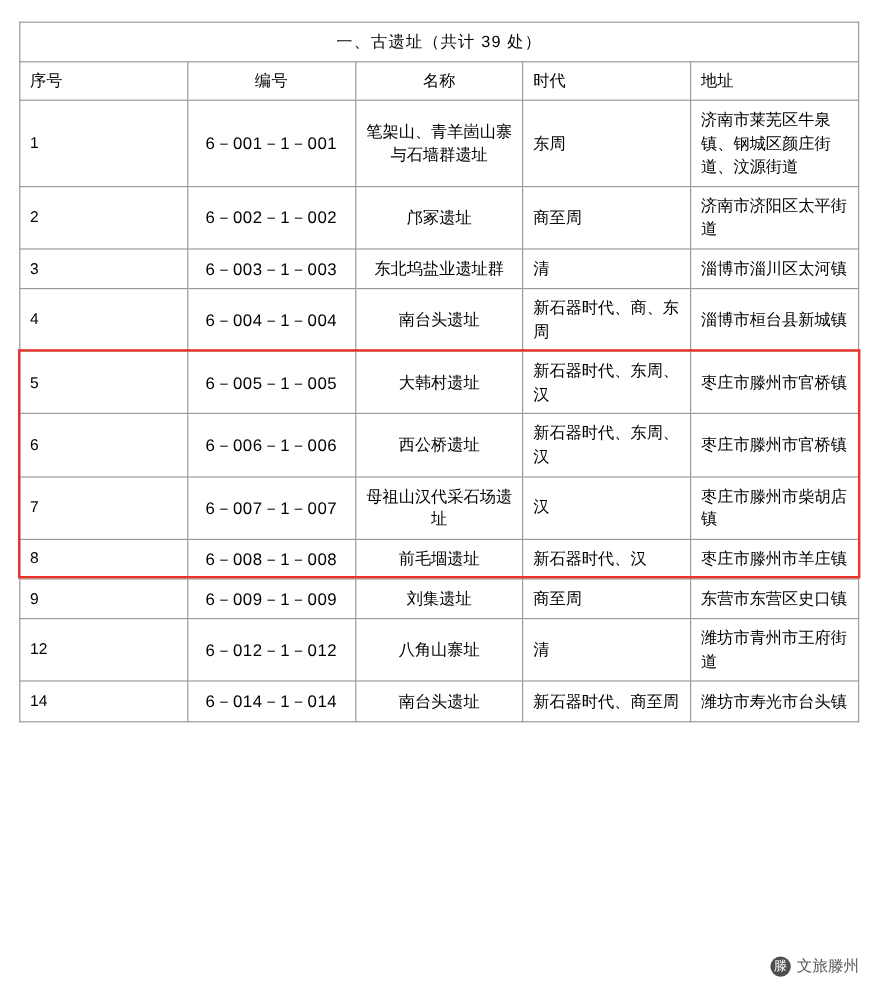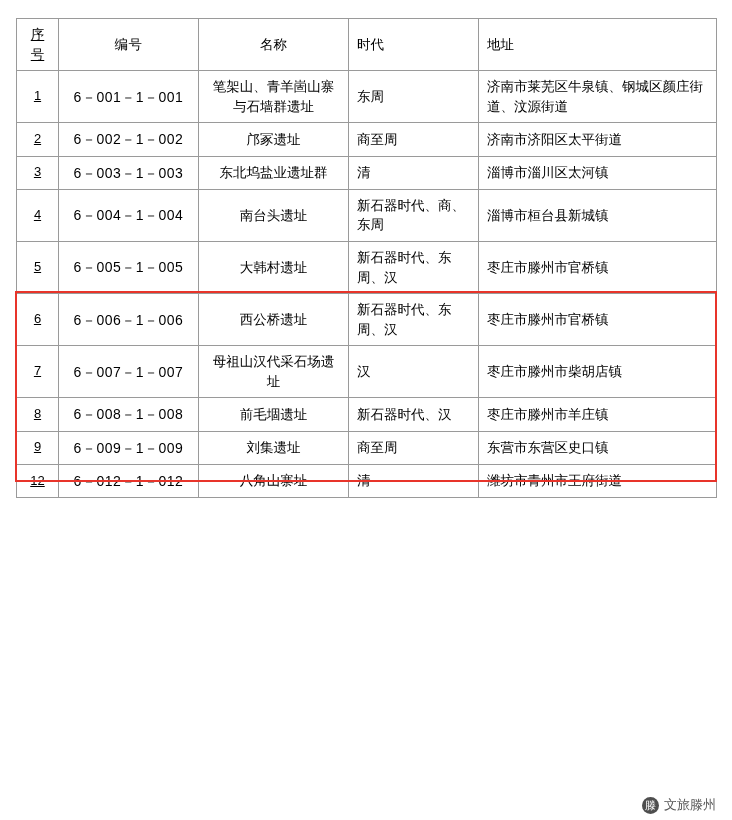--- a/index.html
+++ b/index.html
@@ -42,21 +42,21 @@
     font-weight: bold;
     letter-spacing: 1px;
     padding: 11px 8px;
   }
   thead td {
     text-align: center;
     font-weight: bold;
     font-size: 14.5px;
     padding: 8px 6px;
   }
-  .c-idx { width: 42px;  text-align: center; text-decoration: underline; }
+  .c-idx { width: 42px;  text-align: left; }
   .c-code { width: 140px; text-align: center; letter-spacing: 0.5px; }
   .c-name { width: 150px; text-align: center; }
   .c-era  { width: 130px; text-align: left; }
   .c-addr { width: 238px; text-align: left; }
 
   tbody td.c-idx { font-size: 13px; }
   tbody td.c-code { font-size: 14px; white-space: nowrap; }
 
   
   .redbox {
@@ -87,20 +87,23 @@
     text-align: center;
   }
 </style>
 </head>
 <body>
 
 <div class="page">
 
   <table class="heritage">
     <thead>
+      <tr>
+        <td class="title-cell" colspan="5">一、古遗址（共计 39 处）</td>
+      </tr>
       <tr>
         <td class="c-idx">序号</td>
         <td class="c-code">编号</td>
         <td class="c-name">名称</td>
         <td class="c-era">时代</td>
         <td class="c-addr">地址</td>
       </tr>
     </thead>
     <tbody>
       <tr>
@@ -166,20 +169,27 @@
         <td class="c-era">商至周</td>
         <td class="c-addr">东营市东营区史口镇</td>
       </tr>
       <tr>
         <td class="c-idx">12</td>
         <td class="c-code">6－012－1－012</td>
         <td class="c-name">八角山寨址</td>
         <td class="c-era">清</td>
         <td class="c-addr">潍坊市青州市王府街道</td>
       </tr>
+      <tr>
+        <td class="c-idx">14</td>
+        <td class="c-code">6－014－1－014</td>
+        <td class="c-name">南台头遗址</td>
+        <td class="c-era">新石器时代、商至周</td>
+        <td class="c-addr">潍坊市寿光市台头镇</td>
+      </tr>
     </tbody>
   </table>
 
   <div class="redbox" style="left: 15px; top: 291.125px; width: 702px; height: 190.938px; border-color: rgb(232, 52, 42);"></div>
 
   <div class="watermark">
     <span class="wm-logo">滕</span>
     <span>文旅滕州</span>
   </div>
 

